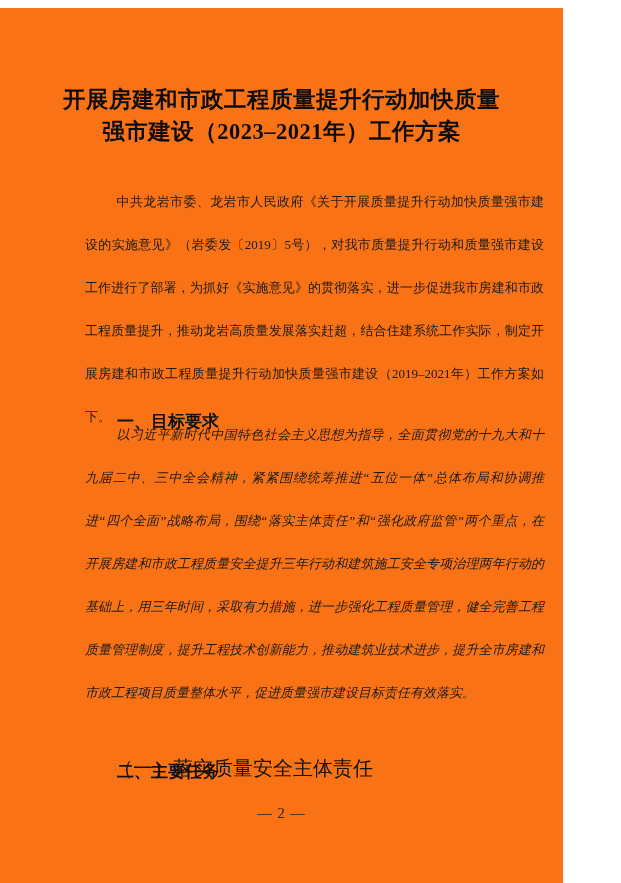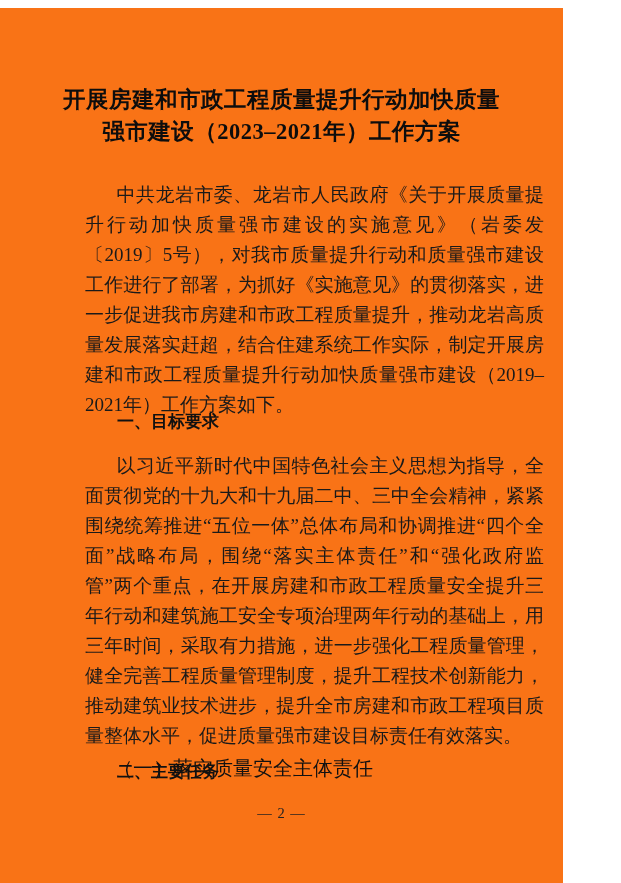--- a/index.html
+++ b/index.html
@@ -32,29 +32,29 @@
   }
   .doc-title .title-line {
     display: block;
     white-space: nowrap;
   }
   .body-para {
     position: absolute;
     left: 85px;
     width: 459px;
     margin: 0;
-    font-size: 19px;
-    line-height: 30px;
+    font-size: 13px;
+    line-height: 43px;
     text-align: justify;
     text-justify: inter-character;
     text-indent: 31.6px;
     color: #1a1a1a;
   }
   .para-intro { top: 172px; }
-  .para-goals { top: 443px; }
+  .para-goals { top: 405px; font-style: italic; }
   .section-heading {
     position: absolute;
     left: 117px;
     margin: 0;
     font-size: 17px;
     font-weight: 700;
     line-height: 33px;
     color: #111111;
     white-space: nowrap;
   }

